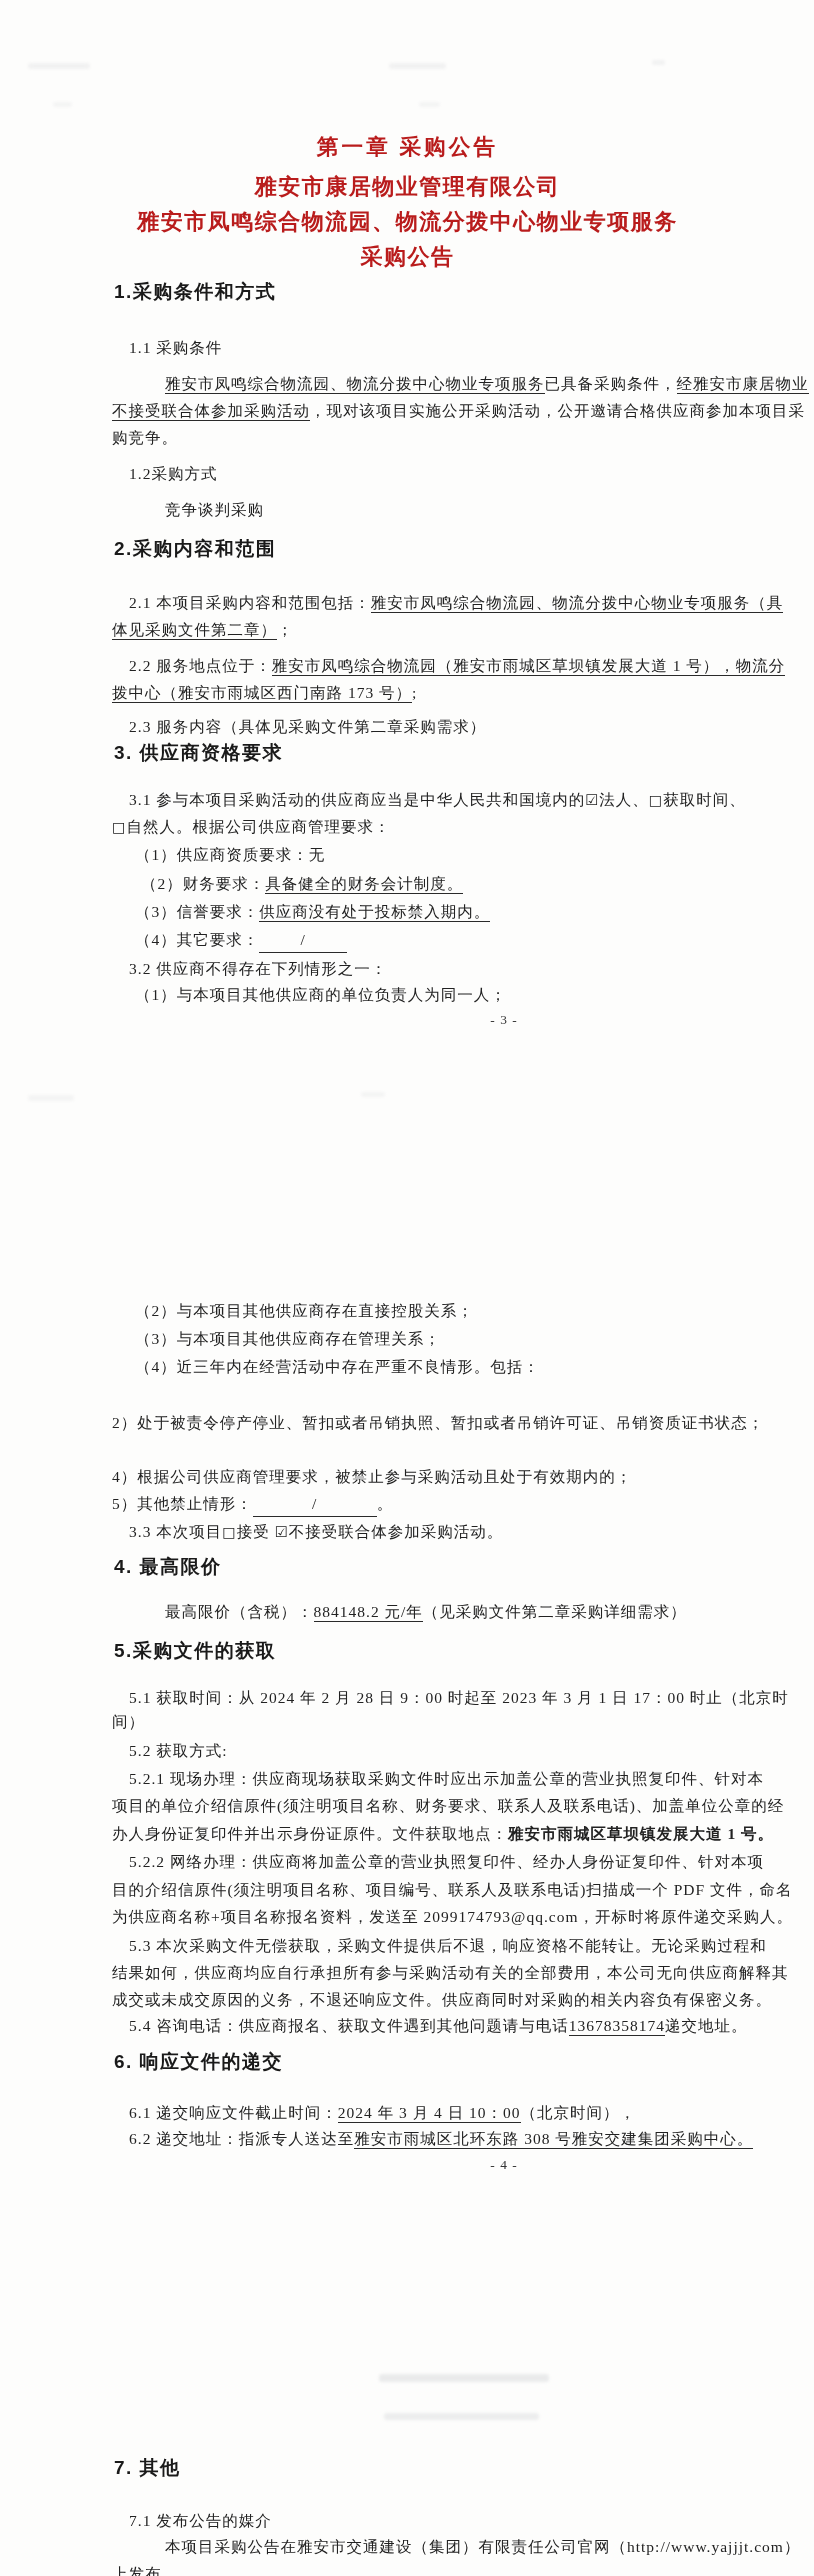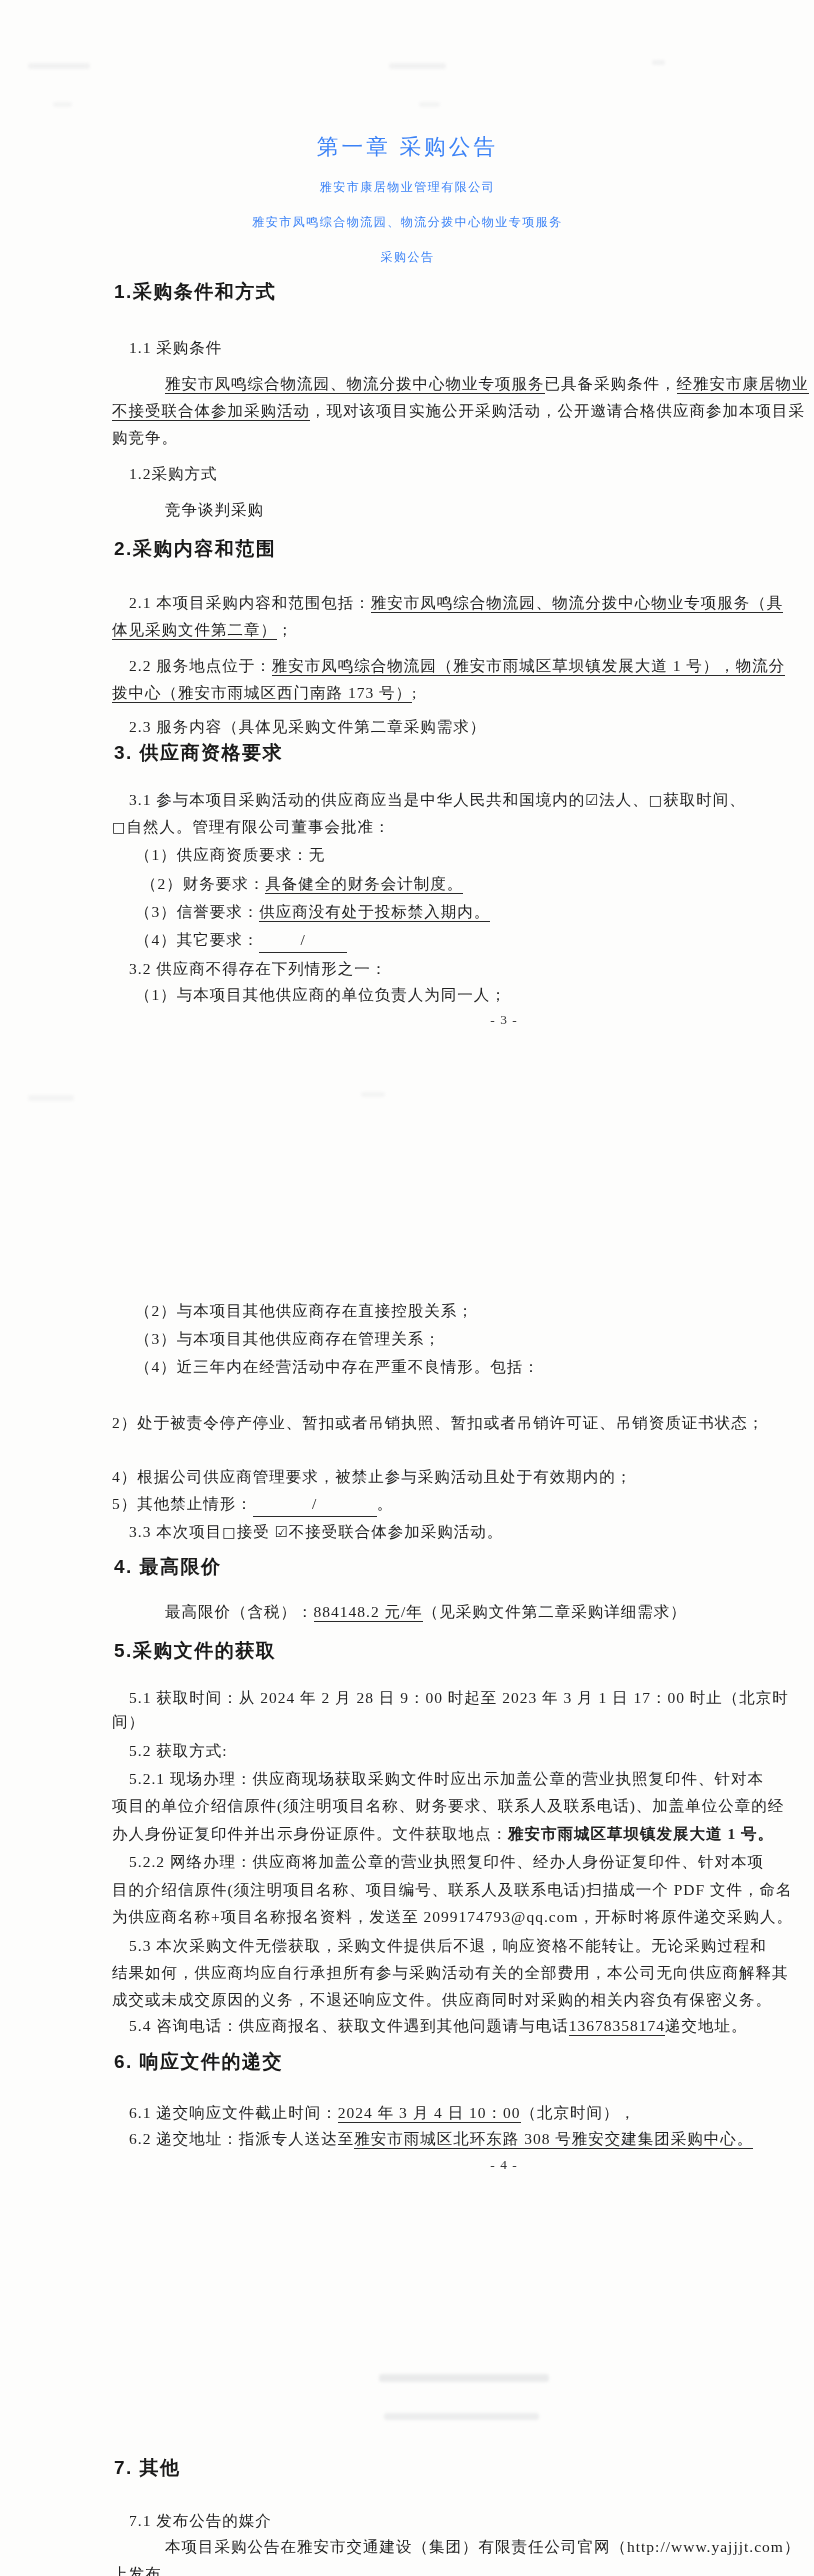--- a/index.html
+++ b/index.html
@@ -14,23 +14,23 @@
   }
   .ln{
     position:absolute;
     white-space:nowrap;
     font-size:15.5px;
     letter-spacing:1px;
     line-height:24px;
     color:#222;
   }
   .ctr{left:0;width:815px;text-align:center;}
-  .title{font-weight:normal;color:#3b82f6;}
+  .title{font-weight:bold;color:#b91c1c;}
   .h0{font-size:21.6px;letter-spacing:3.1px;}
-  .h1{font-size:12px;letter-spacing:1.5px;}
+  .h1{font-size:22px;letter-spacing:1.5px;}
   .sec{
     font-family:"Liberation Sans","DejaVu Sans",sans-serif;
     font-weight:bold;font-size:19px;color:#1a1a1a;letter-spacing:1.5px;
   }
   .u{border-bottom:1px solid #2a2a2a;padding-bottom:1px;}
   .b{font-weight:bold;}
   .blank{
     display:inline-block;text-align:center;
     border-bottom:1px solid #2a2a2a;
   }
@@ -70,21 +70,21 @@
 
   <div class="ln" style="top:591px;left:129px"><span>2.1 本项目采购内容和范围包括：</span><span class="u">雅安市凤鸣综合物流园、物流分拨中心物业专项服务（具</span></div>
   <div class="ln" style="top:618px;left:112px"><span class="u">体见采购文件第二章）</span><span>；</span></div>
   <div class="ln" style="top:654px;left:129px"><span>2.2 服务地点位于：</span><span class="u">雅安市凤鸣综合物流园（雅安市雨城区草坝镇发展大道 1 号），物流分</span></div>
   <div class="ln" style="top:681px;left:112px"><span class="u">拨中心（雅安市雨城区西门南路 173 号）</span><span>;</span></div>
   <div class="ln" style="top:715px;left:129px">2.3 服务内容（具体见采购文件第二章采购需求）</div>
 
   <div class="ln sec" style="top:741px;left:114px">3.  供应商资格要求</div>
 
   <div class="ln" style="top:788px;left:129px"><span>3.1 参与本项目采购活动的供应商应当是中华人民共和国境内的</span><span class="cb">☑</span><span>法人、</span><span class="cb">□</span><span>获取时间、</span></div>
-  <div class="ln" style="top:815px;left:112px"><span class="cb">□</span><span>自然人。管理有限公司董事会批准：</span></div>
+  <div class="ln" style="top:815px;left:112px"><span class="cb">□</span><span>自然人。根据公司供应商管理要求：</span></div>
   <div class="ln" style="top:843px;left:135px">（1）供应商资质要求：无</div>
   <div class="ln" style="top:872px;left:141px"><span>（2）财务要求：</span><span class="u">具备健全的财务会计制度。</span></div>
   <div class="ln" style="top:900px;left:135px"><span>（3）信誉要求：</span><span class="u">供应商没有处于投标禁入期内。</span></div>
   <div class="ln" style="top:928px;left:135px"><span>（4）其它要求：</span><span class="blank w170">/</span></div>
   <div class="ln" style="top:957px;left:129px">3.2  供应商不得存在下列情形之一：</div>
   <div class="ln" style="top:983px;left:135px">（1）与本项目其他供应商的单位负责人为同一人；</div>
 
   <div class="pageno" style="top:1012px">- 3 -</div>
 
   <div class="ln" style="top:1299px;left:135px">（2）与本项目其他供应商存在直接控股关系；</div>

